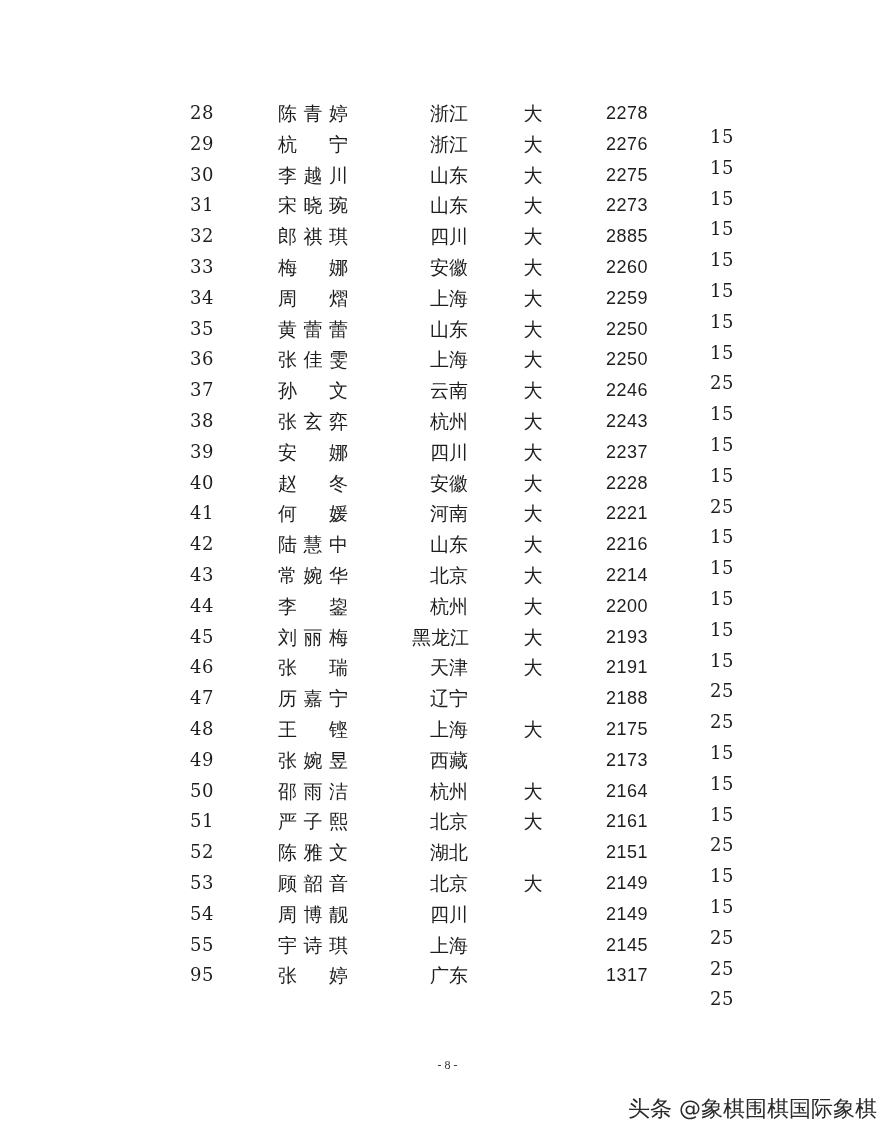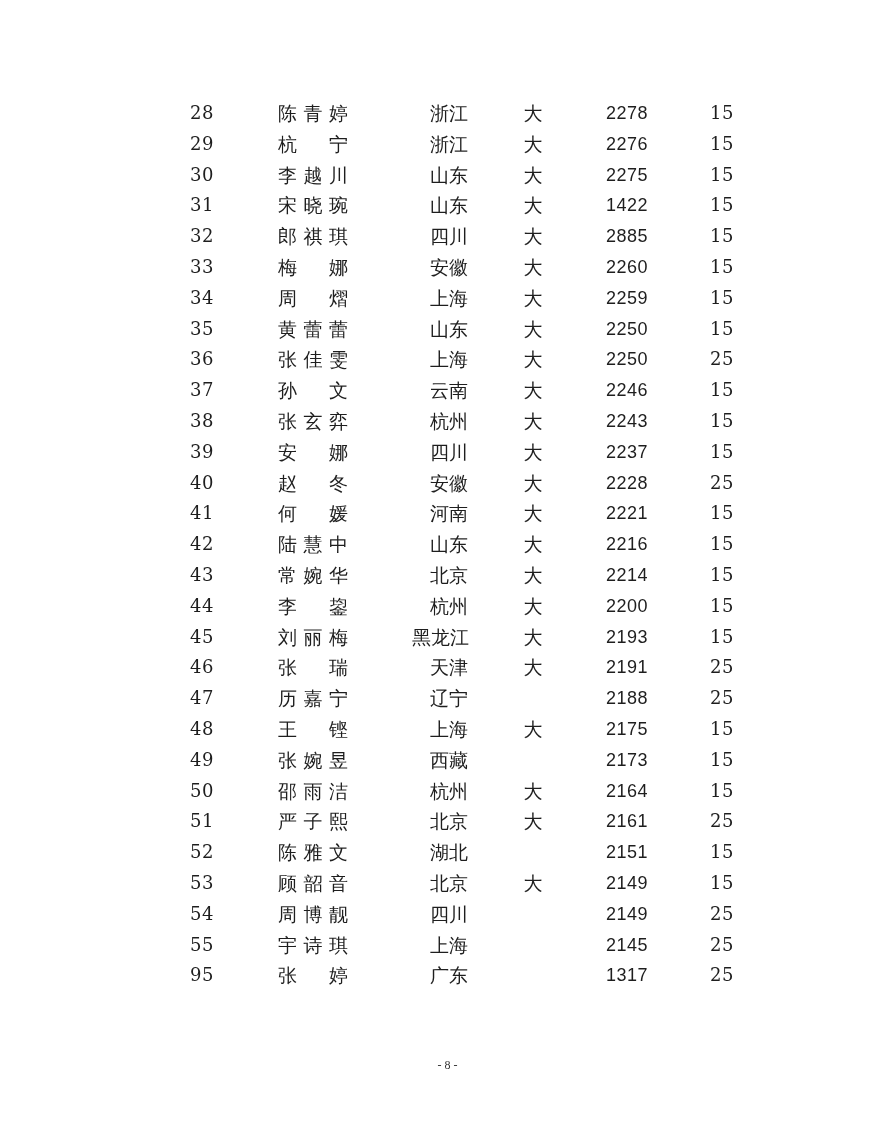--- a/index.html
+++ b/index.html
@@ -36,21 +36,21 @@
   .cell {
     position: absolute;
     top: 0;
     white-space: pre;
   }
   .c-no { left: 178px; width: 40px; font-family: "DejaVu Serif", serif; font-size: 18px; letter-spacing: 0.5px; }
   .c-name { left: 266px; width: 70px; display: flex; justify-content: space-between; }
   .c-prov { left: 400px; width: 56px; text-align: right; }
   .c-title { left: 510px; width: 22px; text-align: center; }
   .c-rating { left: 594px; width: 50px; font-family: Liberation Sans, sans-serif; font-size: 18px; letter-spacing: 0.5px; }
-  .c-k { left: 698px; width: 26px; font-family: "DejaVu Serif", serif; font-size: 18px; letter-spacing: 0.5px; }
+  .c-k { left: 698px; width: 26px; font-family: "DejaVu Serif", serif; font-size: 18px; letter-spacing: 0.5px; margin-top: 24px; }
   .name-char { display: inline-block; }
   .page-number {
     position: absolute;
     left: 0;
     width: 895px;
     top: 1058px;
     text-align: center;
     font-size: 12px;
     color: #333;
     font-family: "Liberation Serif", serif;
@@ -93,21 +93,21 @@
         <div class="cell c-prov">山东</div>
         <div class="cell c-title">大</div>
         <div class="cell c-rating">2275</div>
         <div class="cell c-k">15</div>
       </div>
       <div class="row">
         <div class="cell c-no">31</div>
         <div class="cell c-name"><span class="name-char">宋</span><span class="name-char">晓</span><span class="name-char">琬</span></div>
         <div class="cell c-prov">山东</div>
         <div class="cell c-title">大</div>
-        <div class="cell c-rating">1422</div>
+        <div class="cell c-rating">2273</div>
         <div class="cell c-k">15</div>
       </div>
       <div class="row">
         <div class="cell c-no">32</div>
         <div class="cell c-name"><span class="name-char">郎</span><span class="name-char">祺</span><span class="name-char">琪</span></div>
         <div class="cell c-prov">四川</div>
         <div class="cell c-title">大</div>
         <div class="cell c-rating">2885</div>
         <div class="cell c-k">15</div>
       </div>
@@ -299,13 +299,14 @@
         <div class="cell c-no">95</div>
         <div class="cell c-name"><span class="name-char">张</span><span class="name-char">婷</span></div>
         <div class="cell c-prov">广东</div>
         <div class="cell c-title"></div>
         <div class="cell c-rating">1317</div>
         <div class="cell c-k">25</div>
       </div>
     </div>
 
   <div class="page-number">- 8 -</div>
+  <div class="watermark">头条 @象棋围棋国际象棋</div>
 </div>
 
 </body></html>

